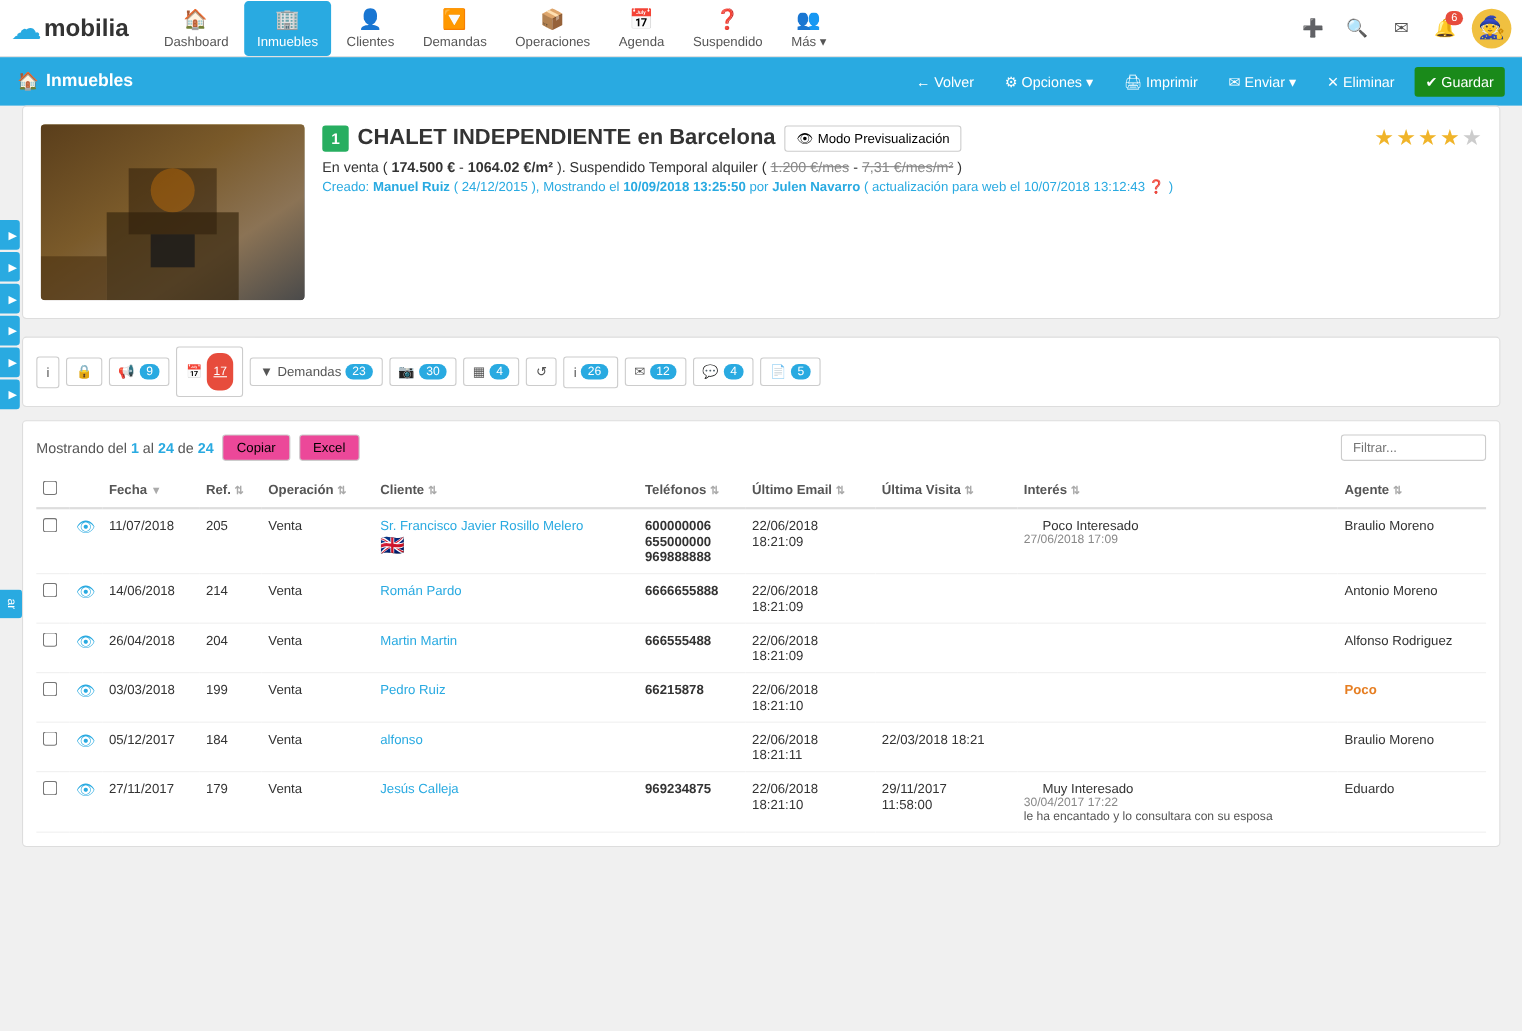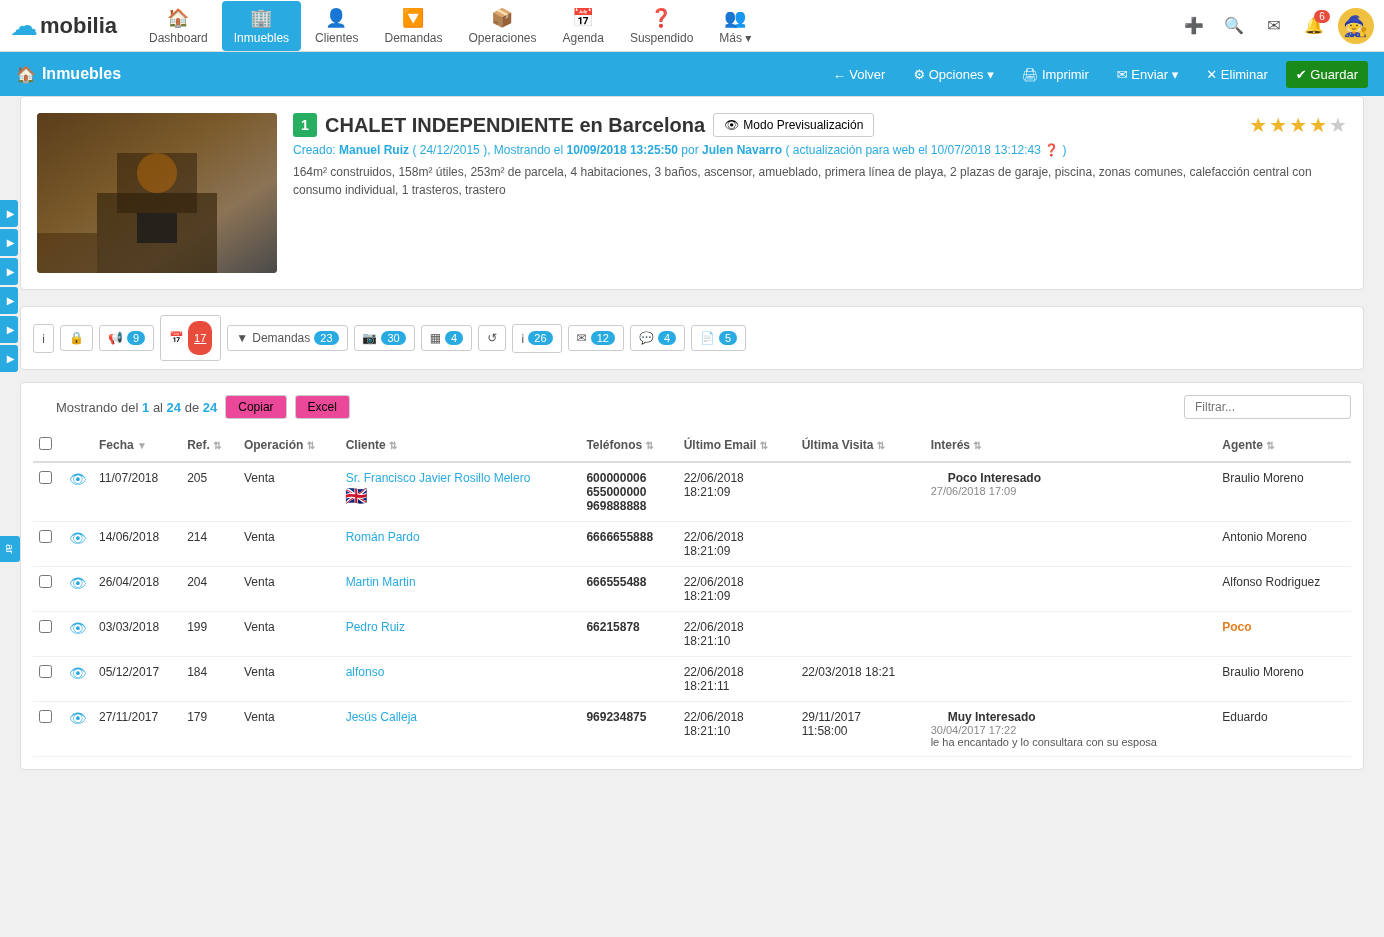--- a/index.html
+++ b/index.html
@@ -298,21 +298,20 @@
       background: #fff;
       border: 1px solid #ddd;
       border-radius: 4px;
       padding: 12px;
     }
     .table-toolbar {
       display: flex;
       align-items: center;
       justify-content: space-between;
       margin-bottom: 10px;
-      margin-left: 23px;
     }
     .table-toolbar-left {
       display: flex;
       align-items: center;
       gap: 8px;
     }
     .showing-text { font-size: 13px; color: #555; }
     .showing-text strong { color: #29aae1; }
     .copy-btn, .excel-btn {
       border: 1px solid #ccc;
@@ -320,42 +319,42 @@
       padding: 4px 12px;
       border-radius: 3px;
       cursor: pointer;
       font-size: 12px;
     }
     .filter-input {
       border: 1px solid #ccc;
       border-radius: 3px;
       padding: 4px 10px;
       font-size: 12px;
-      width: 167px;
+      width: 132px;
     }
 
     table {
       width: 100%;
       border-collapse: collapse;
       font-size: 12px;
     }
     thead th {
       border-bottom: 2px solid #ddd;
       padding: 8px 6px;
       text-align: left;
       color: #555;
       font-weight: bold;
       white-space: nowrap;
     }
     thead th .sort-icon { font-size: 10px; color: #aaa; }
     tbody tr { border-bottom: 1px solid #f0f0f0; }
     tbody td { padding: 8px 6px; vertical-align: top; }
     .client-link { color: #29aae1; cursor: pointer; text-decoration: none; }
     .phone-bold { font-weight: bold; }
-    .interest-text { font-weight: bold; font-size: 12px; padding-left: 17px; }
+    .interest-text { font-weight: normal; font-size: 12px; padding-left: 17px; }
     .interest-date { color: #888; font-size: 11px; }
     .row-eye {
       color: #29aae1;
       cursor: pointer;
       font-size: 14px;
     }
     .checkbox-col { width: 30px; }
     .eye-col { width: 30px; }
 
     
@@ -508,35 +507,45 @@
           </button>
         </div>
         <div class="stars">
           <span class="star-filled">★</span>
           <span class="star-filled">★</span>
           <span class="star-filled">★</span>
           <span class="star-filled">★</span>
           <span class="star-empty">★</span>
         </div>
       </div>
+      <div class="property-price">
+        <span>En venta ( </span>
+        <span class="price-bold">174.500 €</span>
+        <span> - </span>
+        <span class="price-bold">1064.02 €/m²</span>
+        <span> ). Suspendido Temporal alquiler ( </span>
+        <span class="price-strike">1.200 €/mes</span>
+        <span> - </span>
+        <span class="price-strike">7,31 €/mes/m²</span>
+        <span>)</span>
+      </div>
       <div class="property-meta">
         <span>Creado: </span>
         <span class="price-bold">Manuel Ruiz</span>
         <span> (</span>
         <span>24/12/2015</span>
         <span>), Mostrando el </span>
         <span class="price-bold">10/09/2018 13:25:50</span>
         <span> por </span>
         <span class="price-bold">Julen Navarro</span>
         <span> (</span>
         <span>actualización para web el 10/07/2018 13:12:43</span>
         <span style="cursor:pointer;color:#29aae1"> ❓</span>
         <span>)</span>
       </div>
-      <div class="property-features">164m² construidos, 158m² útiles, 253m² de parcela, 4 habitaciones, 3 baños, ascensor, amueblado, primera línea de playa, 2 plazas de garaje, piscina, zonas comunes, calefacción central con consumo individual, 1 trasteros, trastero</div>
     </div>
   </div>
 
   <div class="tabs-bar">
     <button class="tab-btn">
       <span>ℹ</span>
     </button>
     <button class="tab-btn">
       <span>🔒</span>
     </button>

